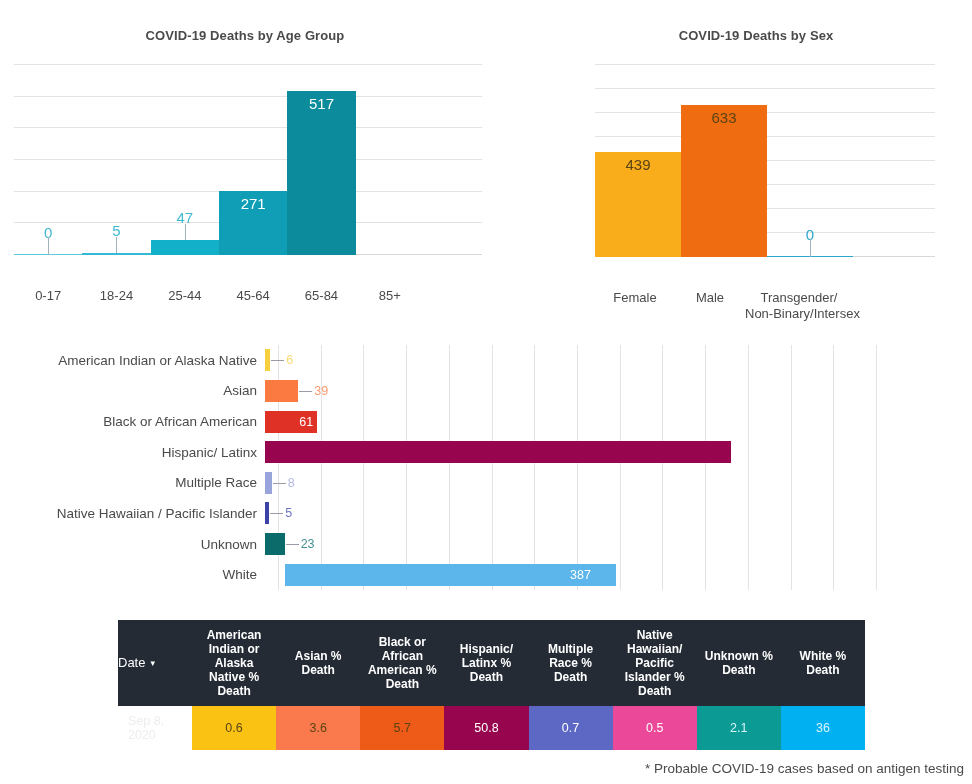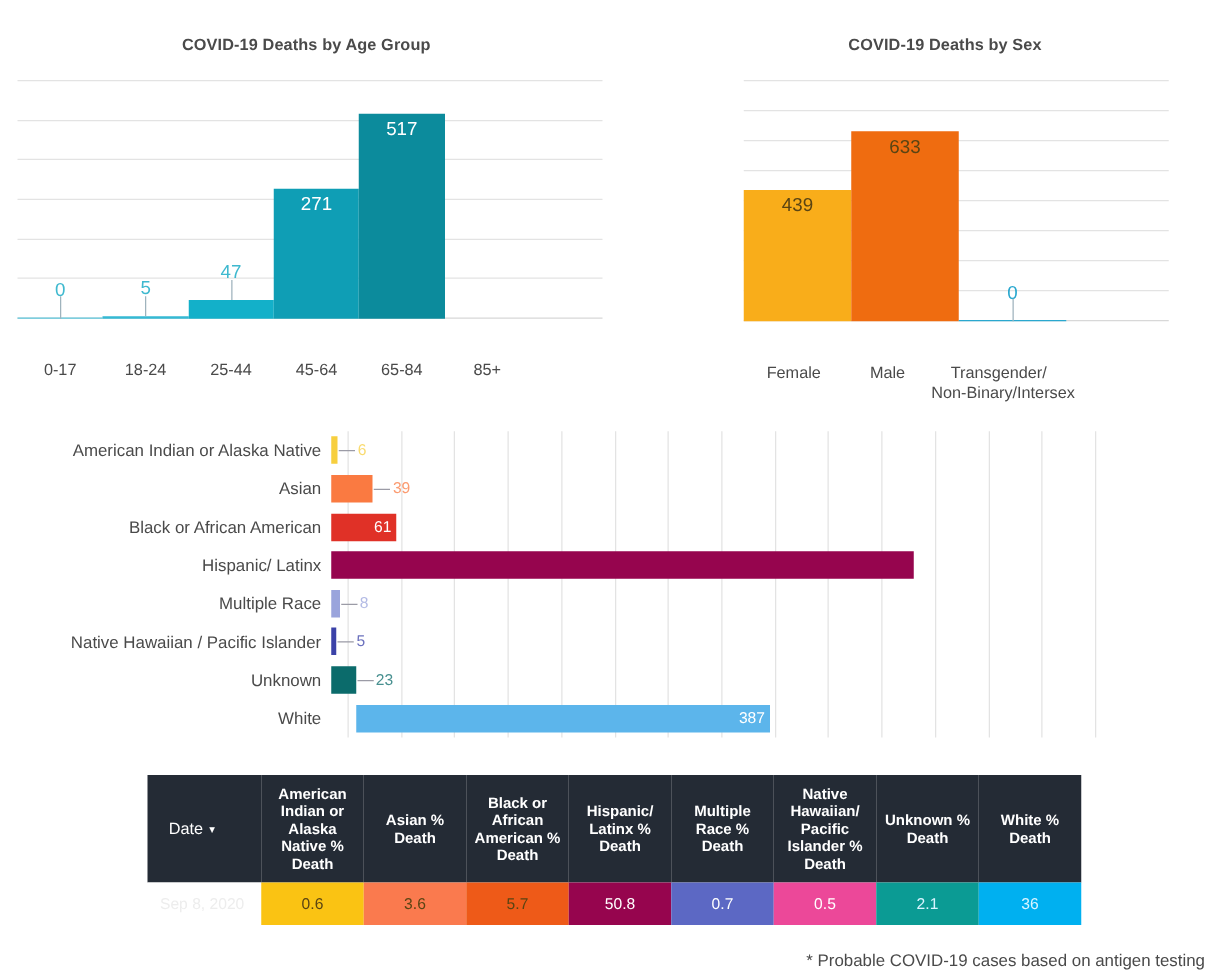--- a/index.html
+++ b/index.html
@@ -170,21 +170,21 @@
     color: #ffffff;
     font-size: 12px;
     font-weight: bold;
     line-height: 14px;
     padding: 8px 4px;
     vertical-align: middle;
     text-align: center;
   }
   #data-table th.date-col {
     text-align: left;
-    padding-left: 17px;
+    padding-left: 0;
     font-weight: normal;
     font-size: 13px;
   }
   .sort-caret {
     display: inline-block;
     margin-left: 5px;
     font-size: 9px;
     vertical-align: middle;
   }
   #data-table td {
@@ -237,21 +237,21 @@
             <div class="leader" style="height: 16px;"></div>
           </div>
         </div>
         <div class="vbar-slot" style="width: 68.3333px;">
           <div class="vbar" style="height: 14.8833px; background: rgb(19, 176, 201);">
             <div class="vbar-label outside" style="color: rgb(63, 185, 207);">47</div>
             <div class="leader" style="height: 16px;"></div>
           </div>
         </div>
         <div class="vbar-slot" style="width: 68.3333px;">
-          <div class="vbar" style="height: 104px; background: rgb(15, 158, 181);">
+          <div class="vbar" style="height: 64px; background: rgb(15, 158, 181);">
             <div class="vbar-label inside">271</div>
           </div>
         </div>
         <div class="vbar-slot" style="width: 68.3333px;">
           <div class="vbar" style="height: 163.717px; background: rgb(12, 139, 156);">
             <div class="vbar-label inside">517</div>
           </div>
         </div>
       </div>
   </div>
@@ -392,21 +392,21 @@
         <div class="hbar-wrap">
           <div class="hbar" style="width: 19.6486px; height: 22px; top: 4.3125px; bottom: auto; background: rgb(11, 107, 107);"></div>
           <div class="hleader" style="left: 20.6486px; width: 13px;"></div>
           <div class="hbar-val outside" style="color: rgb(11, 107, 107); opacity: 0.75; left: 35.6486px;">23</div>
         </div>
       </div>
       <div class="hrow" style="top: 214.375px; height: 30.625px; gap: 20px;">
         <div class="hrow-label">White</div>
         <div class="hbar-wrap">
           <div class="hbar" style="width: 330.609px; height: 22px; top: 4.3125px; bottom: auto; background: rgb(92, 181, 235);"></div>
-          <div class="hbar-val inside" style="left: 301px; width: 26px; text-align: right;">387</div>
+          <div class="hbar-val inside" style="left: 285px; width: 26px; ">387</div>
         </div>
       </div>
     </div>
 </div>
 
 <table id="data-table">
   <thead>
     <tr>
         <th class="date-col" style="width: 70px;"><span>Date</span><span class="sort-caret">▾</span></th>
         <th>American Indian or Alaska Native % Death</th>

